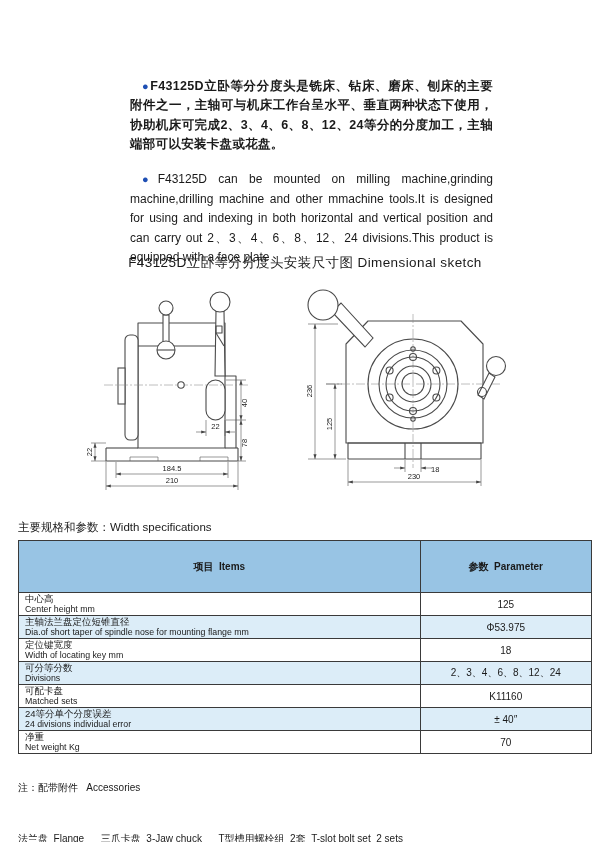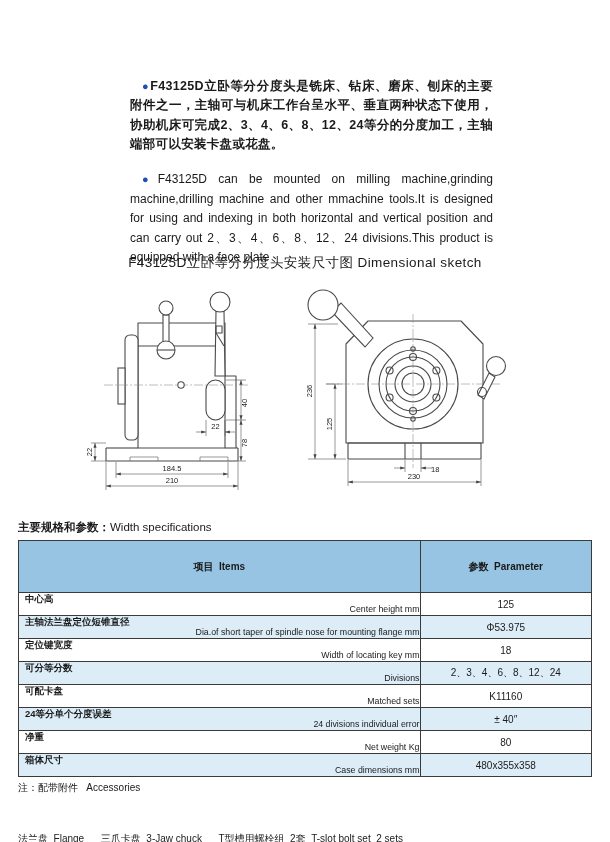--- a/index.html
+++ b/index.html
@@ -19,36 +19,36 @@
   }
   .drawing{position:absolute;}
   #side-view{left:78px;top:288px;}
   #front-view{left:288px;top:288px;}
   .ln{stroke:#4a4a4a;stroke-width:1.1;fill:none;stroke-linejoin:round;}
   .lnf{stroke:#4a4a4a;stroke-width:1.1;fill:#ffffff;}
   .cl{stroke:#8a8a8a;stroke-width:0.55;stroke-dasharray:9 2 2 2;fill:none;}
   .dim{stroke:#555;stroke-width:0.6;fill:none;}
   .dt{font-size:7.5px;fill:#222;}
   .spec-title{position:absolute;left:18px;top:520px;font-size:11.5px;}
-  .spec-title .cn{font-weight:bold;}
+  .spec-title .cn{font-weight:normal;}
   .spec-title .en{font-weight:normal;}
   table.specs{
     position:absolute;left:18px;top:540px;width:574px;
     border-collapse:collapse;border:1.6px solid #222;
   }
   table.specs th{
     background:#98c4e4;border:0.9px solid #3a3a3a;height:19px;
     font-size:10px;font-weight:bold;white-space:pre;text-align:center;padding:16px;
   }
   table.specs td{border:0.9px solid #3a3a3a;padding:0;}
   table.specs td.item{width:402px;padding:1px 0 1px 6px;}
   table.specs td.val{width:172px;text-align:center;font-size:10px;vertical-align:middle;}
   table.specs tbody tr:nth-child(even){background:#dcedf8;}
-  .cell-cn{display:block;font-size:9.5px;font-weight:bold;line-height:10.5px;}
-  .cell-en{display:block;font-size:8.8px;line-height:9.5px;text-align:right;}
+  .cell-cn{display:block;font-size:9.5px;font-weight:normal;line-height:10.5px;}
+  .cell-en{display:block;font-size:8.8px;line-height:9.5px;}
   .notes{position:absolute;left:18px;top:745px;font-size:10px;line-height:17px;white-space:pre-wrap;}
   .notes .n-line{display:block;}
 </style>
 </head>
 <body>
 
 <p class="para para-cn"><span class="bullet">●</span><span>F43125D立卧等分分度头是铣床、钻床、磨床、刨床的主要附件之一，主轴可与机床工作台呈水平、垂直两种状态下使用，协助机床可完成2、3、4、6、8、12、24等分的分度加工，主轴端部可以安装卡盘或花盘。</span></p>
 
 <p class="para para-en"><span class="bullet">●</span><span>F43125D can be mounted on milling machine,grinding machine,drilling machine and other mmachine tools.It is designed for using and indexing in both horizontal and vertical position and can carry out 2、3、4、6、8、12、24 divisions.This product is equipped with a face plate</span></p>
 
@@ -226,28 +226,21 @@
           <span class="cell-cn">24等分单个分度误差</span>
           <span class="cell-en">24 divisions individual error</span>
         </td>
       <td class="val">± 40″</td>
     </tr>
     <tr>
       <td class="item">
           <span class="cell-cn">净重</span>
           <span class="cell-en">Net weight Kg</span>
         </td>
-      <td class="val">80</td>
-    </tr>
-    <tr>
-      <td class="item">
-          <span class="cell-cn">箱体尺寸</span>
-          <span class="cell-en">Case dimensions mm</span>
-        </td>
-      <td class="val">480x355x358</td>
+      <td class="val">70</td>
     </tr>
   </tbody>
 </table>
 
 <div class="notes">
   <span class="n-line">注：配带附件   Accessories</span>
   <span class="n-line">法兰盘  Flange      三爪卡盘  3-Jaw chuck      T型槽用螺栓组  2套  T-slot bolt set  2 sets</span>
   
 </div>
 

